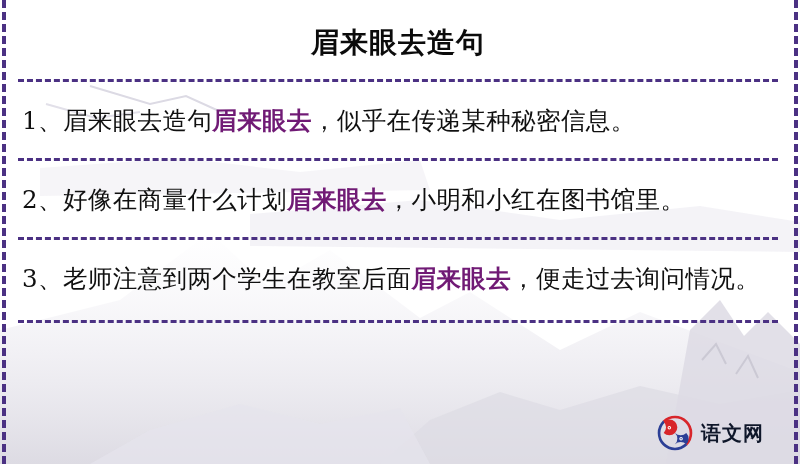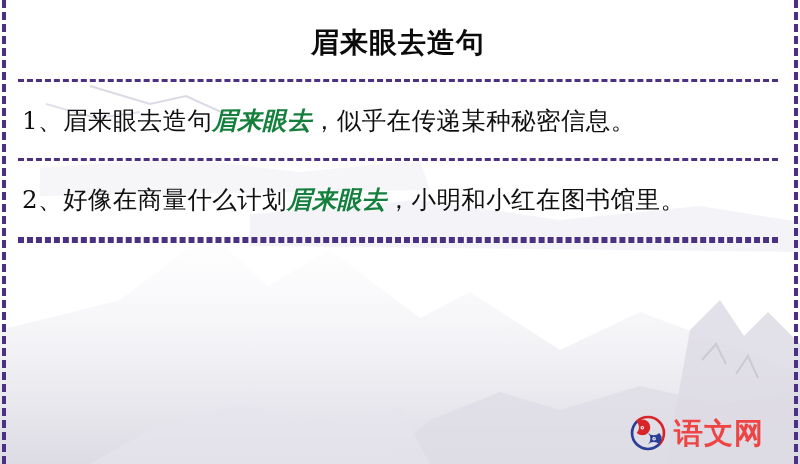--- a/index.html
+++ b/index.html
@@ -82,40 +82,39 @@
     color: #101010;
     padding: 18px 4px 16px 4px;
     letter-spacing: 0.4px;
     font-family: "DejaVu Serif", "Liberation Serif", serif;
     text-align: justify;
     word-break: break-all;
   }
   .sentence.s3 { padding-bottom: 20px; }
 
   .kw {
-    color: #15803d;
+    color: #701a75;
     font-weight: bold;
-    font-style: italic;
   }
 
   
   .logo {
     position: absolute;
     right: 36px;
     bottom: 12px;
     z-index: 4;
     display: flex;
     align-items: center;
     gap: 7px;
   }
   .logo-mark { width: 38px; height: 38px; display: block; }
   .logo-text {
-    font-size: 29px;
+    font-size: 20px;
     font-weight: bold;
-    color: #ef4444;
+    color: #0f172a;
     letter-spacing: 1px;
     line-height: 1;
     font-family: "DejaVu Sans", "Liberation Sans", sans-serif;
   }
 </style>
 </head>
 <body>
 
 <div class="page">
 
@@ -157,20 +156,23 @@
     </div>
 
     <div class="rule"></div>
 
     <div class="sentence s2">
       <span>2、</span><span>好像在商量什么计划</span><span class="kw">眉来眼去</span><span>，小明和小红在图书馆里。</span>
     </div>
 
     <div class="rule"></div>
 
+    <div class="sentence s3">
+      <span>3、</span><span>老师注意到两个学生在教室后面</span><span class="kw">眉来眼去</span><span>，便走过去询问情况。</span>
+    </div>
 
     <div class="rule"></div>
 
   </div>
 
   <div class="logo">
     <span class="logo-mark-wrap">
       <svg class="logo-mark" viewBox="0 0 100 100" xmlns="http://www.w3.org/2000/svg">
 
         <path d="M50 6 A44 44 0 0 0 6 50 A44 44 0 0 1 50 6 Z" fill="none"></path>

